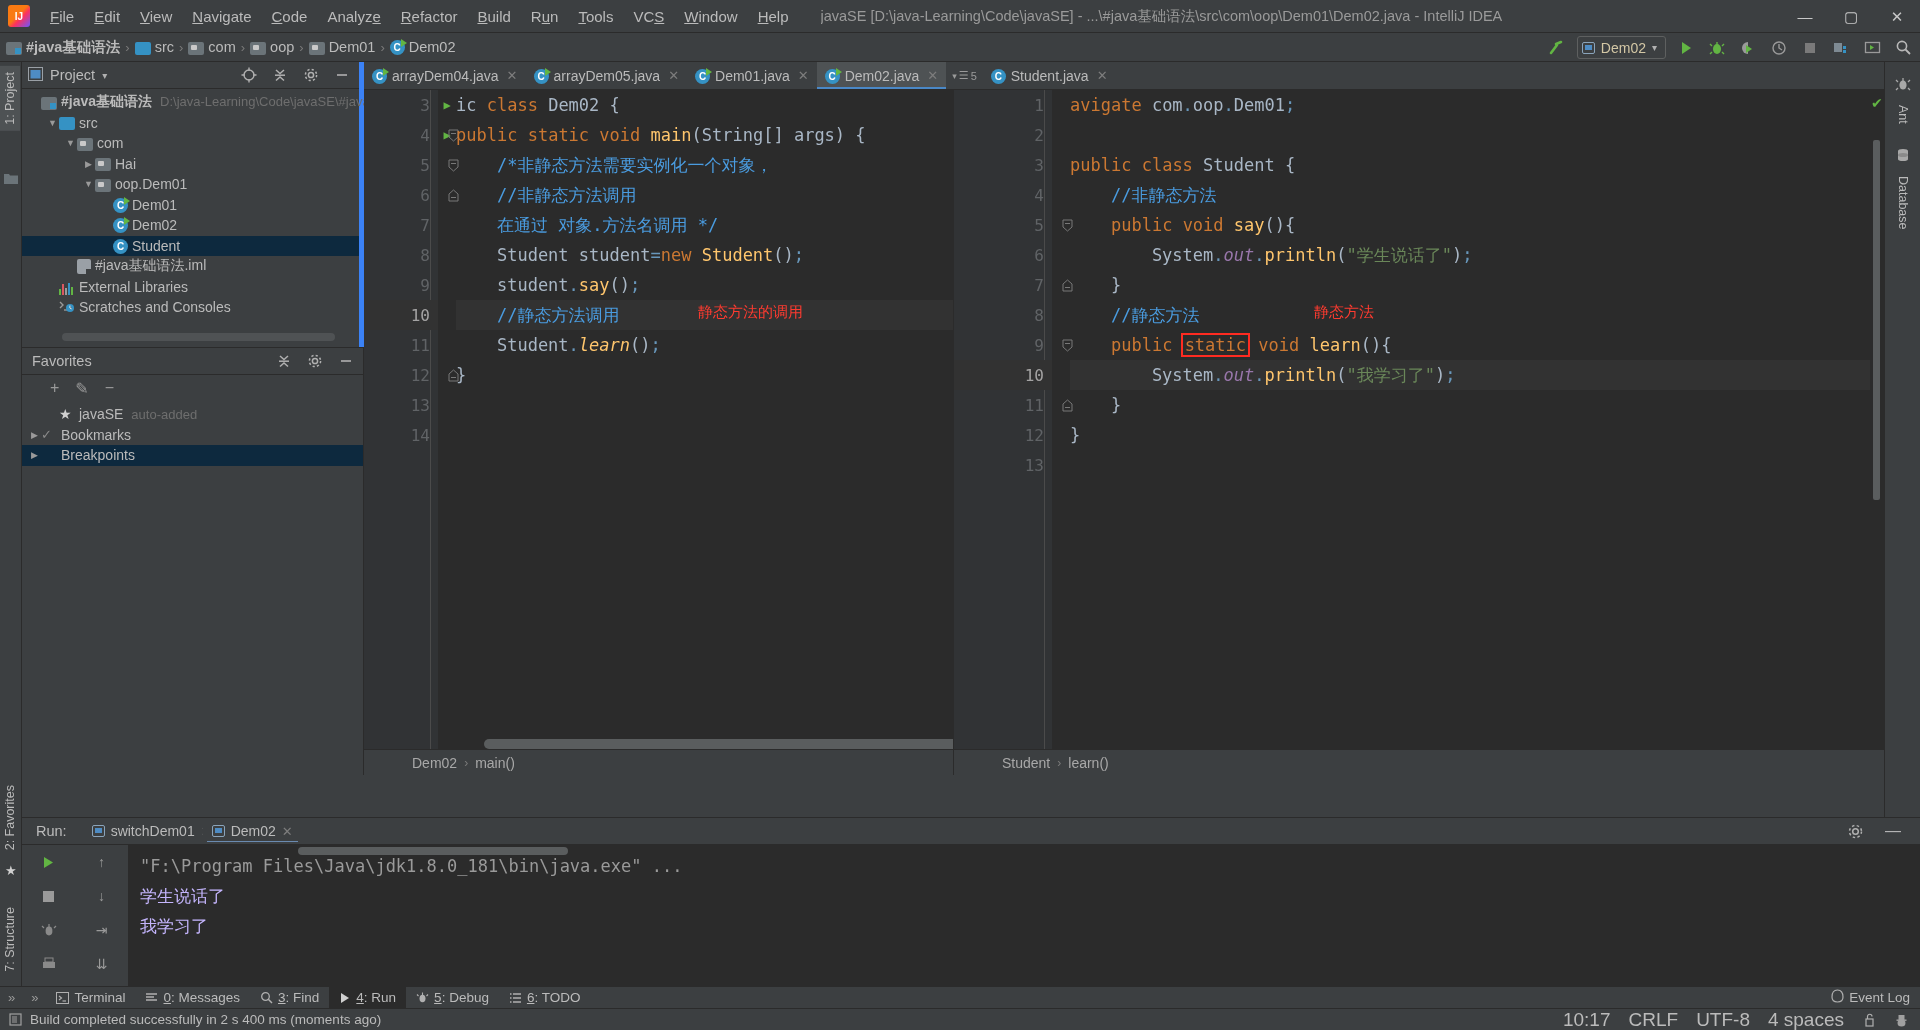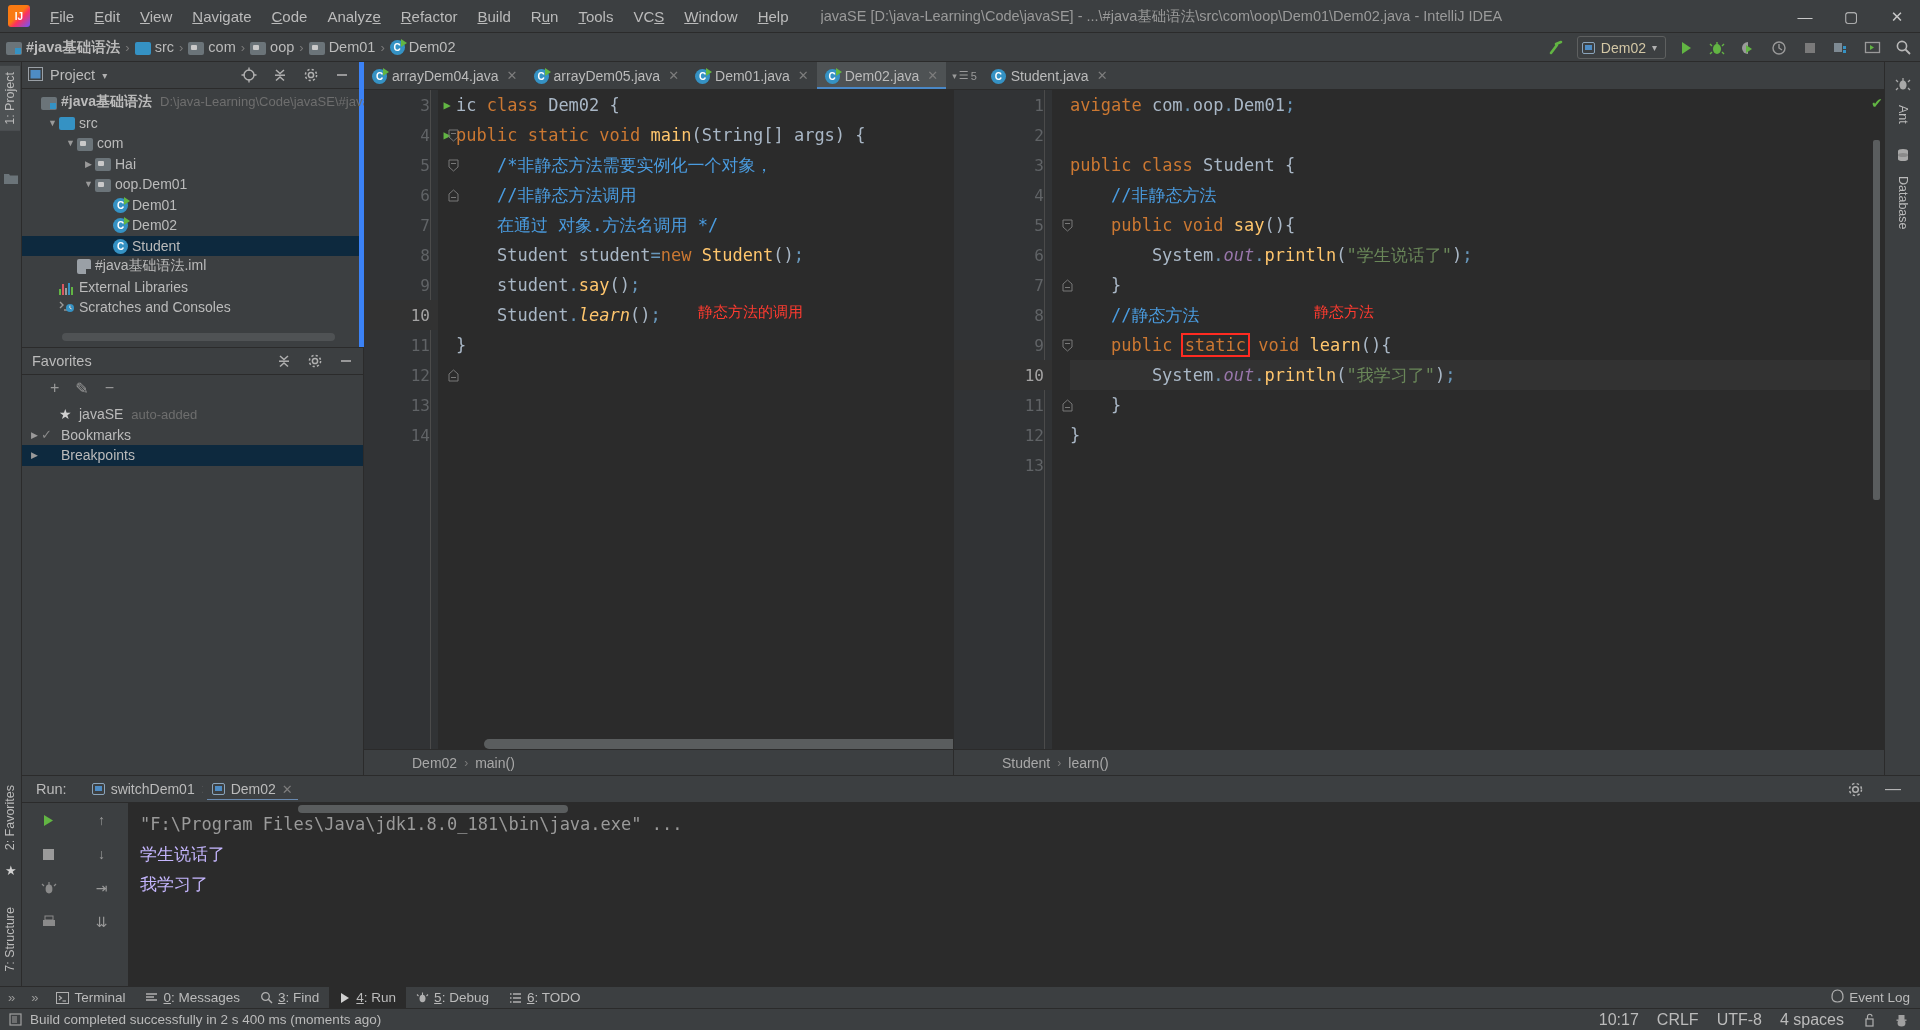--- a/index.html
+++ b/index.html
@@ -222,21 +222,21 @@
     background: #3c3f41; border-left: 1px solid #2b2b2b;
     display: flex; flex-direction: column; align-items: center; padding-top: 6px; gap: 4px;
   }
   .vtab-r {
     writing-mode: vertical-rl; font-size: 12.5px; color: #bbbbbb;
     padding: 5px 2px; display:flex; align-items:center; gap:6px;
   }
 
   
   #run-panel {
-    position: absolute; left: 22px; right: 0; bottom: 44px; height: 211px;
+    position: absolute; left: 22px; right: 0; bottom: 44px; height: 169px;
     background: #3c3f41; border-top: 1px solid #2b2b2b;
   }
   #run-head {
     height: 27px; display: flex; align-items: center; padding-left: 14px; gap: 0px;
     border-bottom: 1px solid #2b2b2b;
   }
   #run-head .rlabel { font-size: 14.5px; color: #bbbbbb; margin-right: 16px; }
   .rtab {
     display: flex; align-items: center; gap: 6px; padding: 3px 9px; font-size: 14px;
     color: #bbbbbb; position: relative; white-space: nowrap; max-width: 120px; overflow: hidden;
@@ -285,21 +285,21 @@
   }
 
   
   #statusbar {
     position: absolute; left: 0; right: 0; bottom: 0; height: 22px;
     background: #3c3f41; display: flex; align-items: center; border-top: 1px solid #2b2b2b;
   }
   #status-msg { font-size: 13.5px; color: #bbbbbb; margin-left: 8px; }
   #status-right {
     margin-left: auto; display: flex; align-items: center; gap: 18px;
-    font-size: 16px; color: #bbbbbb; padding-right: 12px;
+    font-size: 19px; color: #bbbbbb; padding-right: 12px;
   }
   .sb-ico { width:14px;height:14px;display:flex;align-items:center;justify-content:center;color:#b0b0b0;font-size:13px;}
 </style>
 </head>
 <body>
 
 <div id="titlebar">
   <div class="ij-logo"></div>
   <div id="menubar" style="display: flex;">
       <div class="menu-item"><span class="mn">F</span>ile</div>
@@ -660,20 +660,21 @@
             <div class="gline">14</div>
           </div>
         <div class="code" id="code-left">
             <div class="cline">ic <span class="kw">class</span> Dem02 <span class="num"><span style="color:#a9b7c6">{</span></span></div>
             <div class="cline"><span class="kw">public</span> <span class="kw">static</span> <span class="kw">void</span> <span class="fn">main</span><span class="num"><span style="color:#a9b7c6">(</span></span>String<span class="num"><span style="color:#a9b7c6">[</span><span style="color:#a9b7c6">]</span></span> args<span class="num"><span style="color:#a9b7c6">)</span></span> <span class="num"><span style="color:#a9b7c6">{</span></span></div>
             <div class="cline">    <span class="cmt-b">/*非静态方法需要实例化一个对象，</span></div>
             <div class="cline">    <span class="cmt-b">//非静态方法调用</span></div>
             <div class="cline">    <span class="cmt-b">在通过 对象.方法名调用 */</span></div>
             <div class="cline">    Student student<span class="num">=</span><span class="kw">new</span> <span class="fn">Student</span><span class="num"><span style="color:#a9b7c6">(</span><span style="color:#a9b7c6">)</span>;</span></div>
             <div class="cline">    student<span class="num">.</span><span class="fn">say</span><span class="num"><span style="color:#a9b7c6">(</span><span style="color:#a9b7c6">)</span>;</span></div>
+            <div class="cline hl">    <span class="cmt-b">//静态方法调用</span></div>
             <div class="cline">    Student<span class="num">.</span><span class="fn ital">learn</span><span class="num"><span style="color:#a9b7c6">(</span><span style="color:#a9b7c6">)</span>;</span></div>
             <div class="cline"><span class="num"><span style="color:#a9b7c6">}</span></span></div>
             <div class="cline"></div>
             <div class="cline"></div>
             <div class="ann-red" style="position: absolute; left: 260px; top: 213px;">静态方法的调用</div>
           </div>
         <div class="hscroll-edit" style="left:120px;width:555px;"></div>
       </div>
       <div class="breadcrumbs" id="bc-left">
           <span>Dem02</span>

